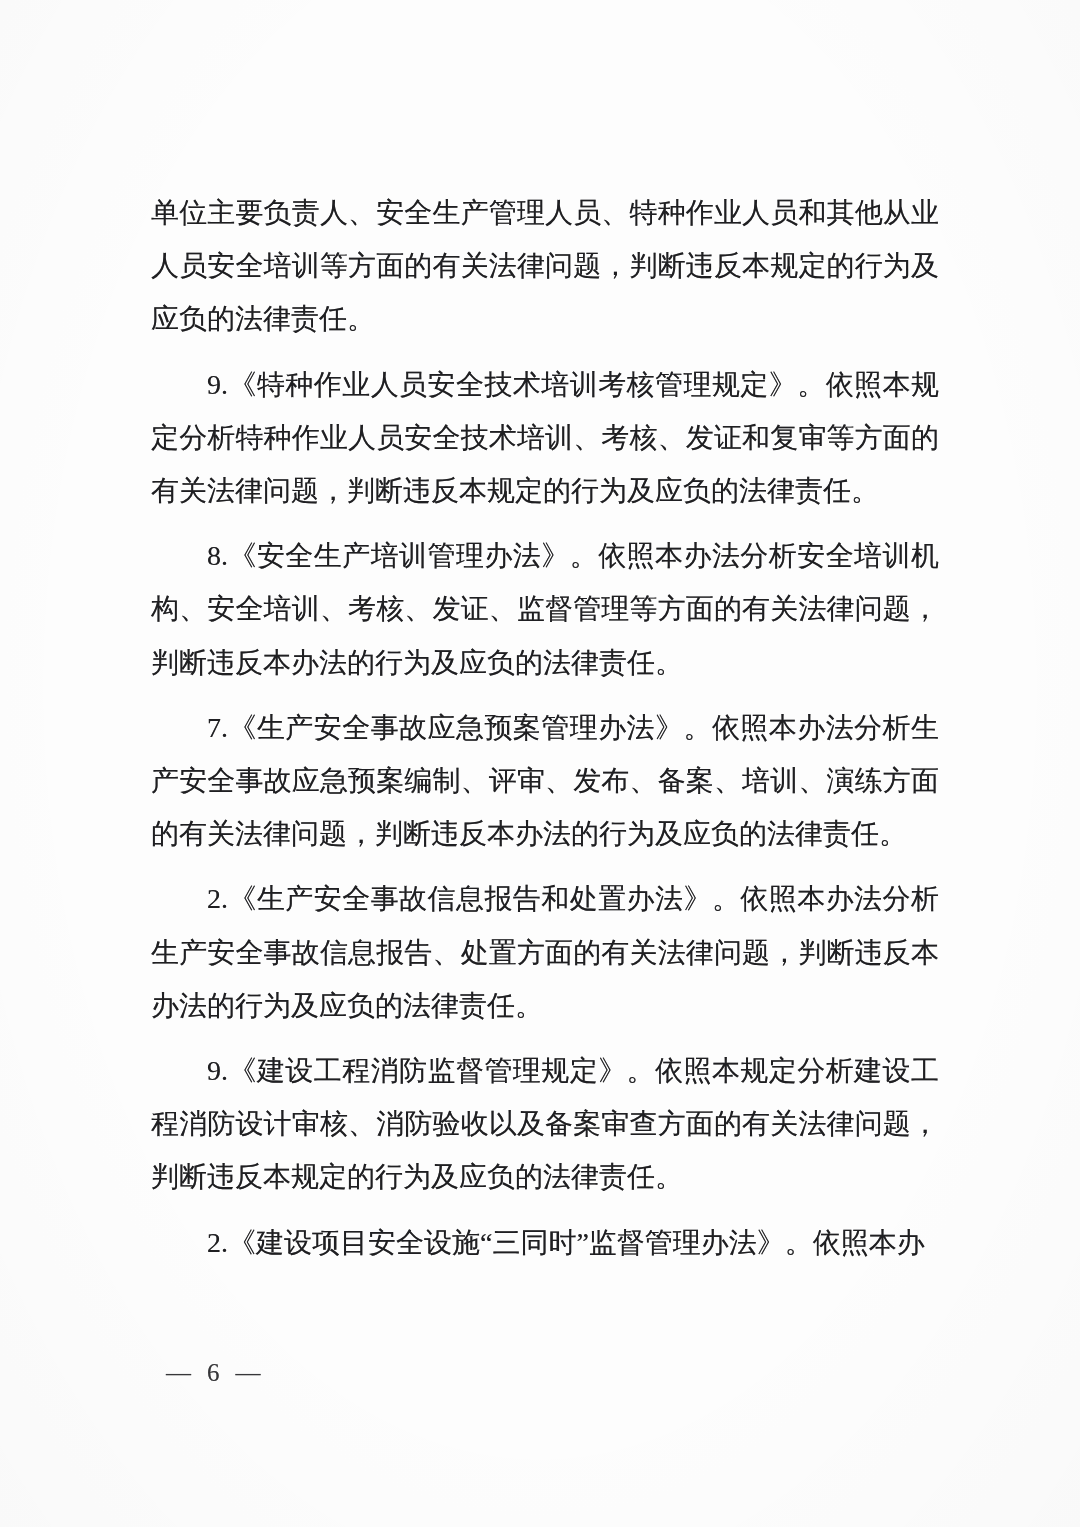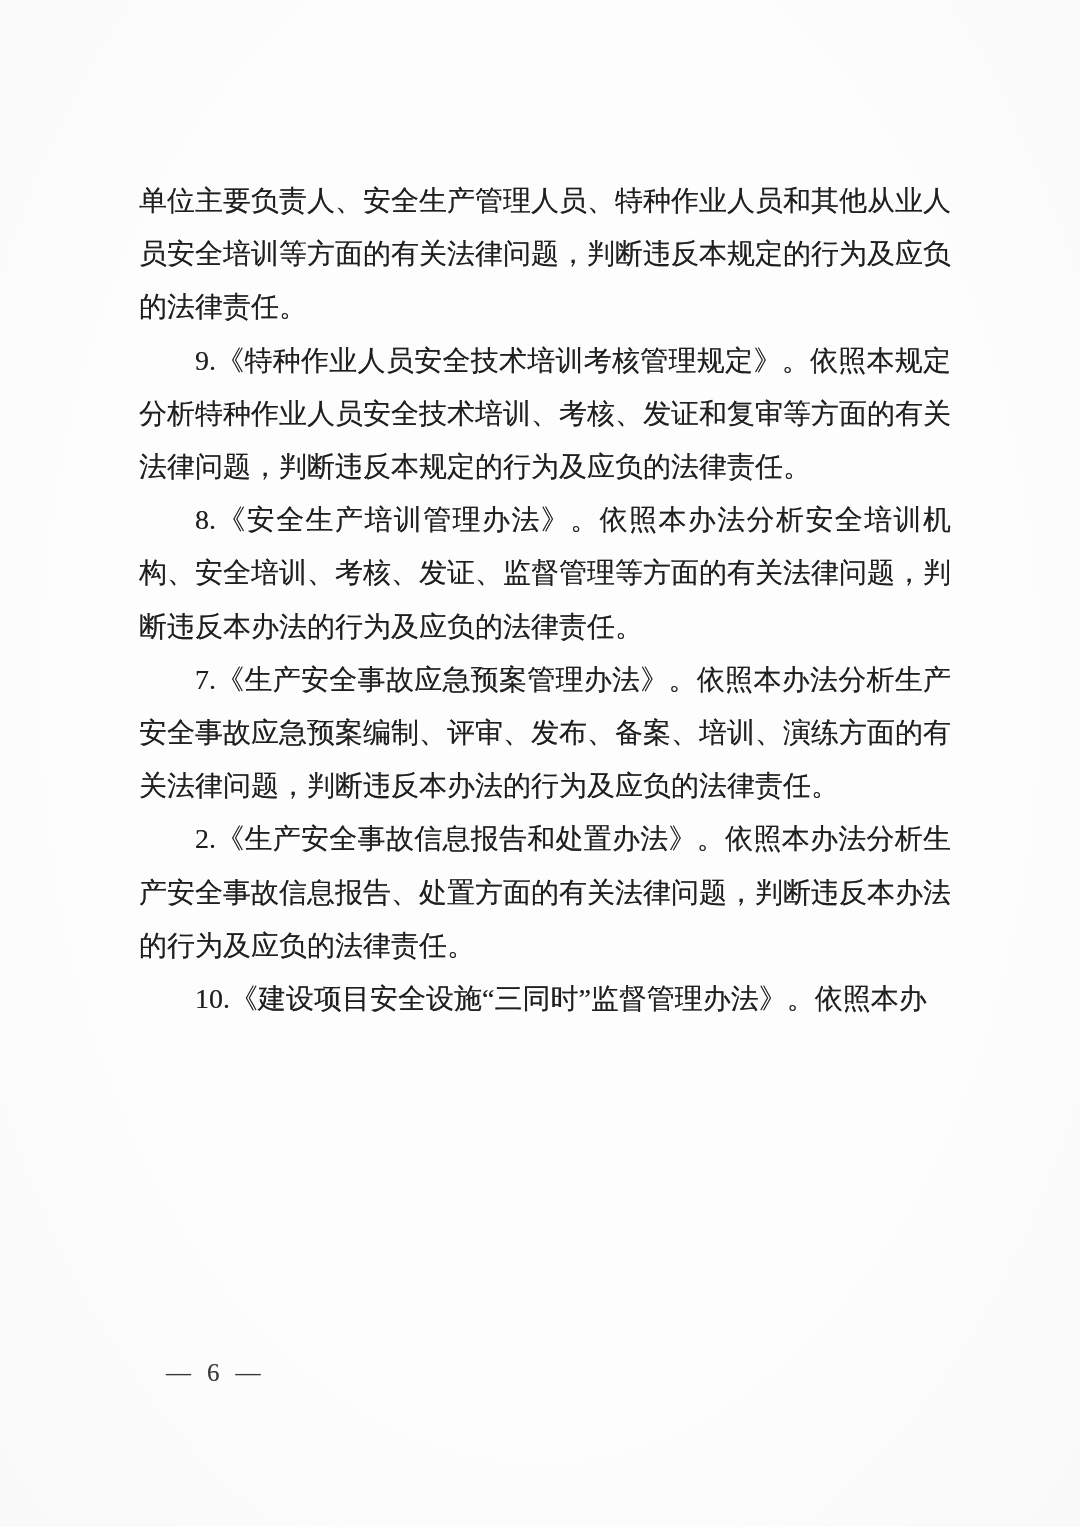--- a/index.html
+++ b/index.html
@@ -26,21 +26,21 @@
     top: 174px;
     width: 812px;
     font-size: 28px;
     line-height: 53.2px;
     color: #1f1f22;
     text-align: justify;
     text-justify: inter-character;
     text-shadow: 0 0 0.5px rgba(20,20,20,0.55);
   }
   .para {
-    margin: 0;
+    margin: 12px;
     padding: 0;
     text-indent: 2em;
   }
   .para.no-indent {
     text-indent: 0;
   }
   .footer {
     position: absolute;
     left: 166px;
     top: 1360px;
@@ -57,21 +57,22 @@
 <body>
 
 <div class="page">
 
   <div class="text-block">
     <p class="para no-indent">单位主要负责人、安全生产管理人员、特种作业人员和其他从业人员安全培训等方面的有关法律问题，判断违反本规定的行为及应负的法律责任。</p>
     <p class="para">9.《特种作业人员安全技术培训考核管理规定》。依照本规定分析特种作业人员安全技术培训、考核、发证和复审等方面的有关法律问题，判断违反本规定的行为及应负的法律责任。</p>
     <p class="para">8.《安全生产培训管理办法》。依照本办法分析安全培训机构、安全培训、考核、发证、监督管理等方面的有关法律问题，判断违反本办法的行为及应负的法律责任。</p>
     <p class="para">7.《生产安全事故应急预案管理办法》。依照本办法分析生产安全事故应急预案编制、评审、发布、备案、培训、演练方面的有关法律问题，判断违反本办法的行为及应负的法律责任。</p>
     <p class="para">2.《生产安全事故信息报告和处置办法》。依照本办法分析生产安全事故信息报告、处置方面的有关法律问题，判断违反本办法的行为及应负的法律责任。</p>
-    <p class="para">10.《建设项目安全设施“三同时”监督管理办法》。依照本办</p>
+    <p class="para">9.《建设工程消防监督管理规定》。依照本规定分析建设工程消防设计审核、消防验收以及备案审查方面的有关法律问题，判断违反本规定的行为及应负的法律责任。</p>
+    <p class="para">2.《建设项目安全设施“三同时”监督管理办法》。依照本办</p>
   </div>
 
   <div class="footer">
     <span>—</span>
     <span>6</span>
     <span>—</span>
   </div>
 
 </div>
 

